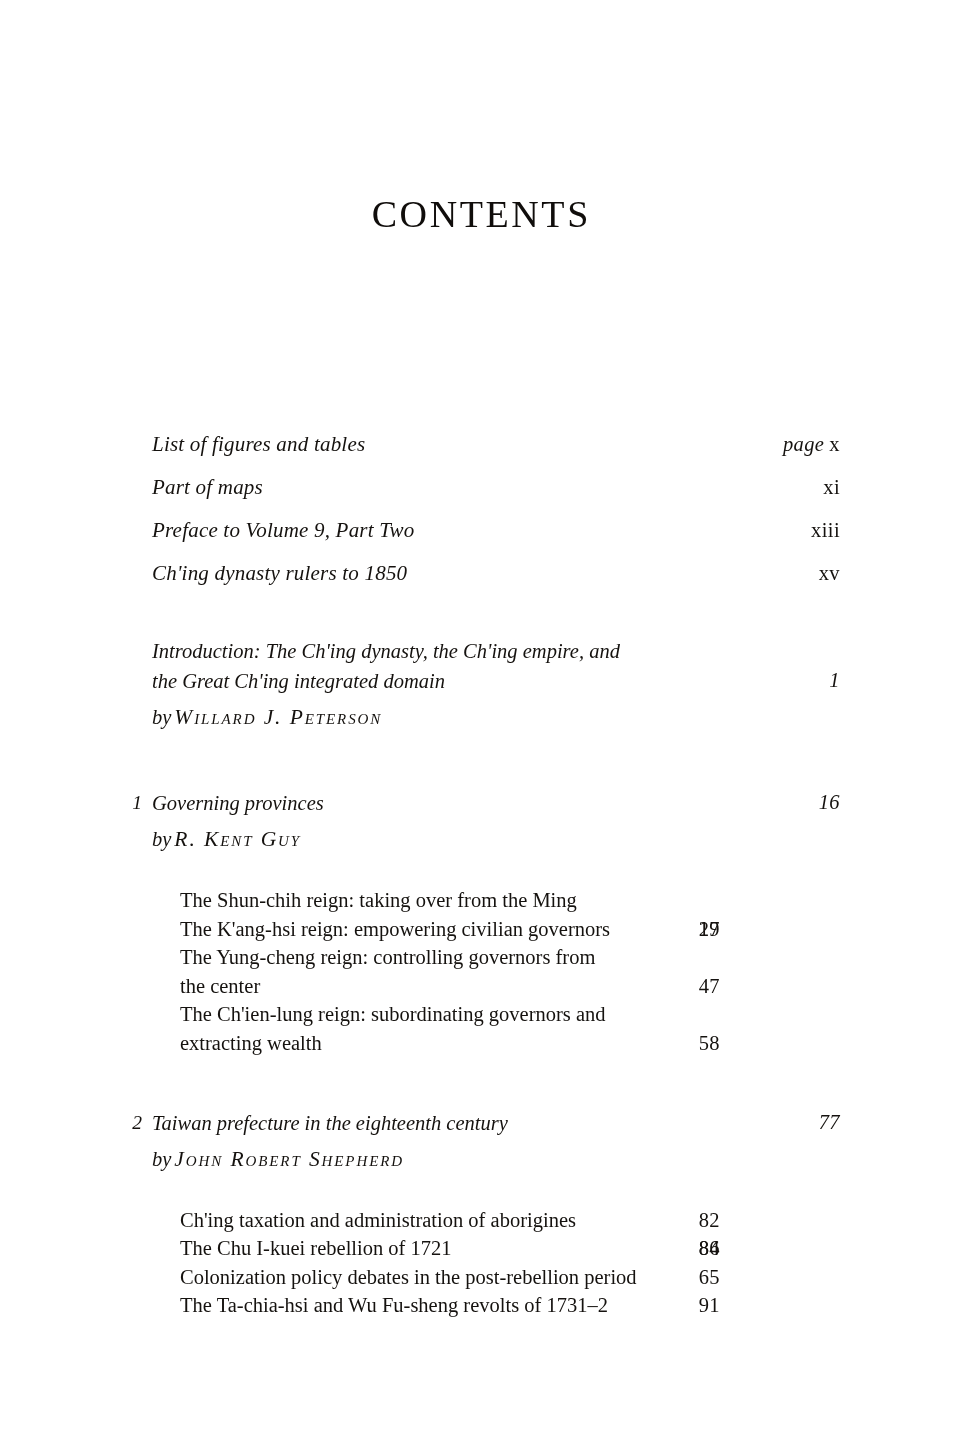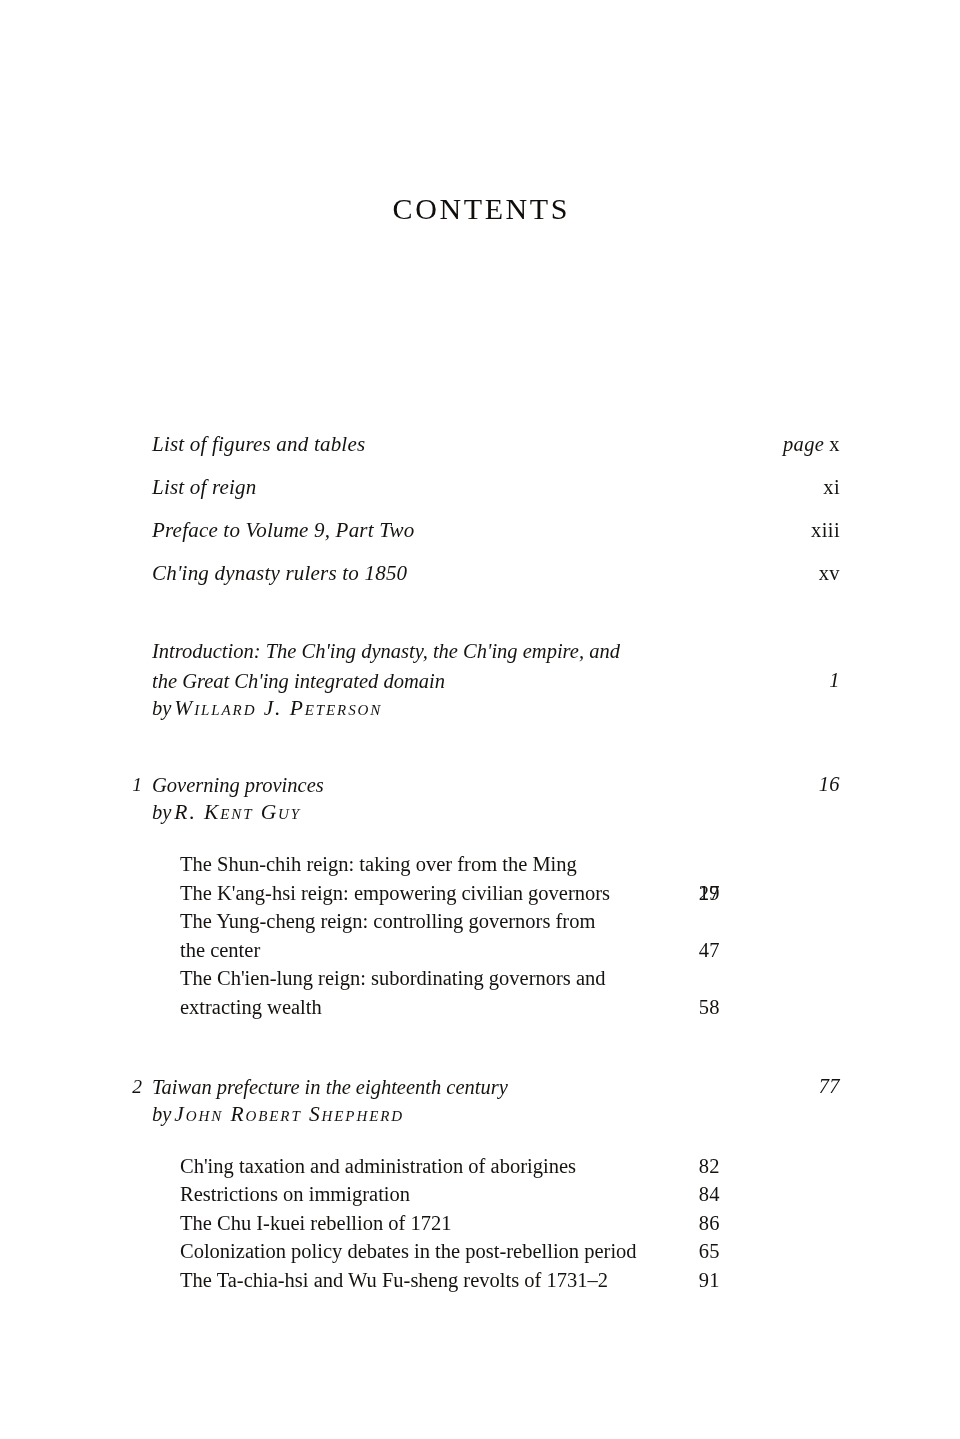--- a/index.html
+++ b/index.html
@@ -22,21 +22,21 @@
     overflow: hidden;
   }
 
   
   .toc-title {
     position: absolute;
     top: 192px;
     left: 0;
     width: 960px;
     text-align: center;
-    font-size: 30px;
+    font-size: 38px;
     letter-spacing: 2.6px;
     text-indent: 2.6px;
     font-weight: 400;
     color: #100d0b;
   }
 
   
   .toc-body {
     position: absolute;
     top: 430px;
@@ -89,21 +89,21 @@
     padding-right: 120px;
     font-style: italic;
   }
   .block .title-lines {
     font-size: 20.5px;
     line-height: 30px;
     max-width: 560px;
   }
   .block .byline {
     font-size: 20.5px;
-    line-height: 24px;
+    line-height: 42px;
     white-space: nowrap;
   }
   .smallcaps {
     font-variant: small-caps;
     letter-spacing: 1.9px;
     padding-left: 3px;
     font-size: 21.5px;
   }
 
   
@@ -150,21 +150,21 @@
   <div class="toc-title">CONTENTS</div>
 
   <div class="toc-body">
 
     <div class="entry front">
       <span class="label">List of figures and tables</span>
       <span class="pagenum"><span class="page-word">page</span><span>x</span></span>
     </div>
 
     <div class="entry front">
-      <span class="label">List of reign</span>
+      <span class="label">Part of maps</span>
       <span class="pagenum">xi</span>
     </div>
 
     <div class="entry front">
       <span class="label">Preface to Volume 9, Part Two</span>
       <span class="pagenum">xiii</span>
     </div>
 
     <div class="entry front">
       <span class="label">Ch'ing dynasty rulers to 1850</span>
@@ -226,21 +226,20 @@
     </div>
 
     <div class="gap-md"></div>
 
     <div class="sublist">
       <div class="sub">
         <span class="text">Ch'ing taxation and administration of aborigines</span>
         <span class="pagenum" style="top:0;">82</span>
       </div>
       <div class="sub">
-        <span class="text">Restrictions on immigration</span>
         <span class="pagenum" style="top:0;">84</span>
       </div>
       <div class="sub">
         <span class="text">The Chu I-kuei rebellion of 1721</span>
         <span class="pagenum" style="top:0;">86</span>
       </div>
       <div class="sub">
         <span class="text">Colonization policy debates in the post-rebellion period</span>
         <span class="pagenum" style="top:0;">65</span>
       </div>

